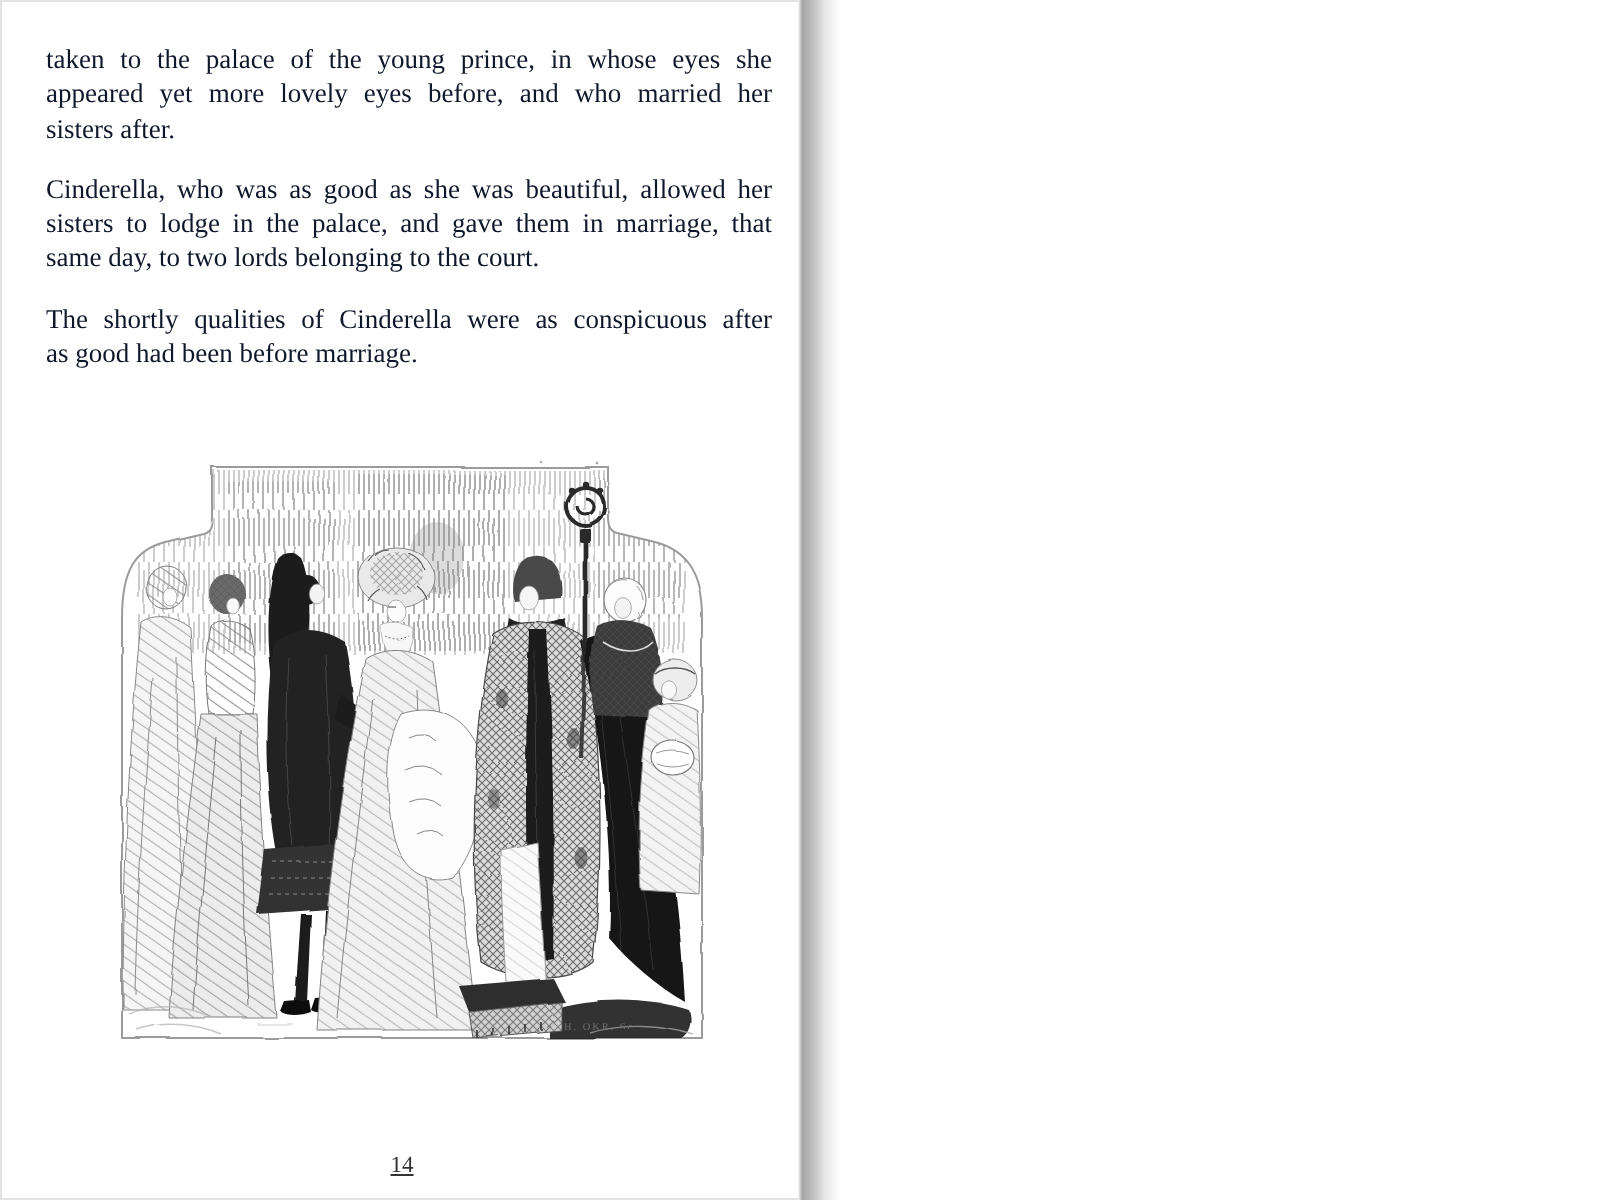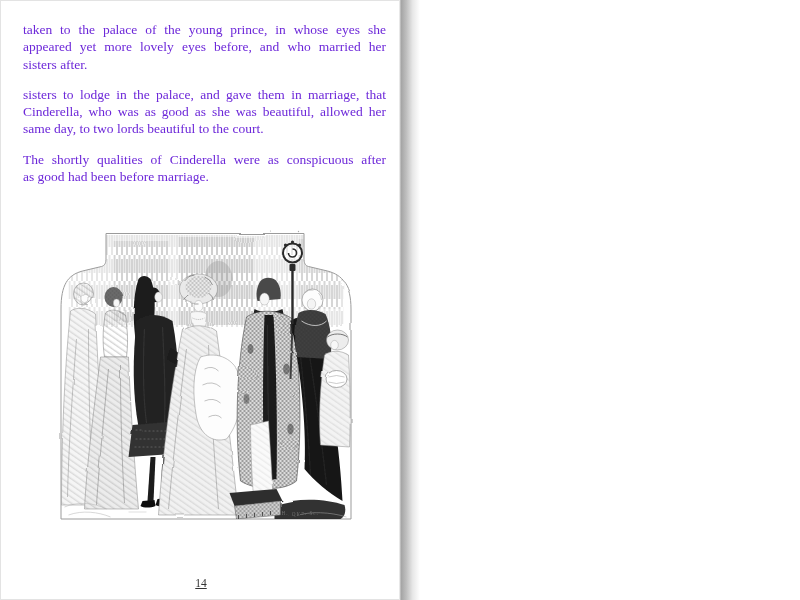--- a/index.html
+++ b/index.html
@@ -5,21 +5,21 @@
   html,body{margin:0;padding:0;width:800px;height:600px;background:#ffffff;overflow:hidden;}
   body{font-family:"Liberation Serif", serif;}
   .spread{position:relative;width:800px;height:600px;background:#ffffff;}
   .page-left{position:absolute;left:0;top:0;width:400px;height:600px;background:#ffffff;
     border-left:1px solid #e3e3e3;border-top:1px solid #e3e3e3;border-bottom:1px solid #e3e3e3;
     box-sizing:border-box;}
   .gutter{position:absolute;left:399px;top:0;width:21px;height:600px;
     background:linear-gradient(to right,#fdfdfd 0%,#a4a4a4 10%,#bfbfbf 35%,#e7e7e7 65%,#ffffff 100%);}
   .page-right{position:absolute;left:420px;top:0;width:380px;height:600px;background:#ffffff;}
   .text-block{position:absolute;left:22px;top:20px;width:363px;font-size:13.5px;line-height:17.3px;
-    color:#6d28d9;}
+    color:#0f172a;}
   .para{margin:0 0 13px 0;}
   .ln{display:block;}
   .ln.j{text-align:justify;text-align-last:justify;}
   .page-number{position:absolute;left:0;top:576px;width:400px;text-align:center;
     font-size:11.5px;color:#333333;text-decoration:underline;}
   figure.illustration{position:absolute;left:57px;top:228px;width:296px;height:292px;margin:0;padding:0;}
   figure.illustration svg{display:block;width:296px;height:292px;}
 </style>
 </head>
 <body>
@@ -28,23 +28,23 @@
 
   <div class="page-left">
 
     <div class="text-block">
       <div class="para">
         <span class="ln j">taken to the palace of the young prince, in whose eyes she</span>
         <span class="ln j">appeared yet more lovely eyes before, and who married her</span>
         <span class="ln">sisters after.</span>
       </div>
       <div class="para">
+        <span class="ln j">Cinderella, who was as good as she was beautiful, allowed her</span>
         <span class="ln j">sisters to lodge in the palace, and gave them in marriage, that</span>
-        <span class="ln j">Cinderella, who was as good as she was beautiful, allowed her</span>
-        <span class="ln">same day, to two lords beautiful to the court.</span>
+        <span class="ln">same day, to two lords belonging to the court.</span>
       </div>
       <div class="para">
         <span class="ln j">The shortly qualities of Cinderella were as conspicuous after</span>
         <span class="ln">as good had been before marriage.</span>
       </div>
     </div>
 
     <figure class="illustration">
       <svg viewBox="0 0 295 292" xmlns="http://www.w3.org/2000/svg">
         <defs>

